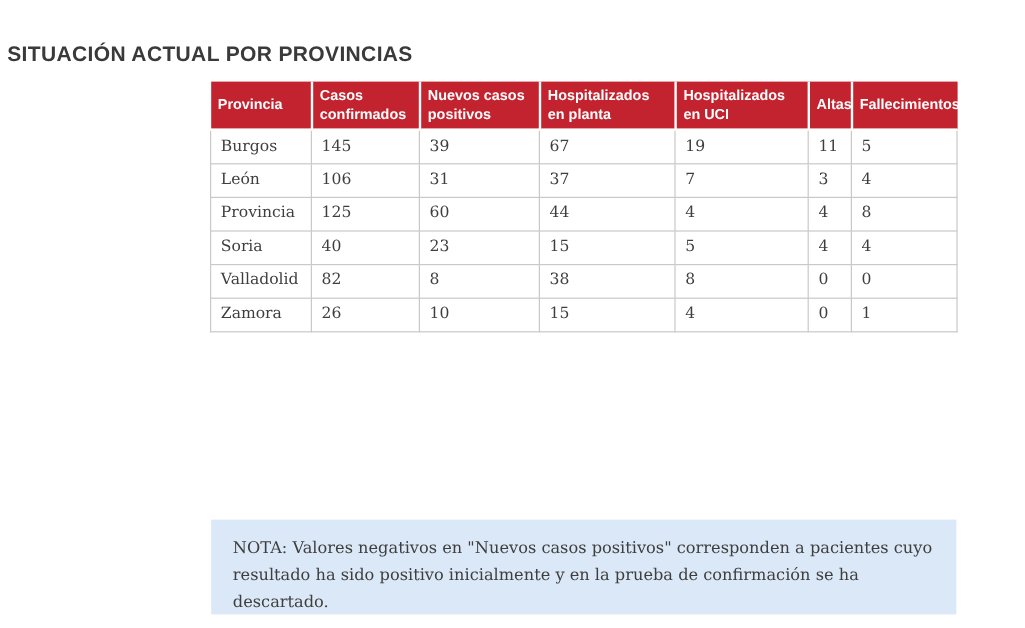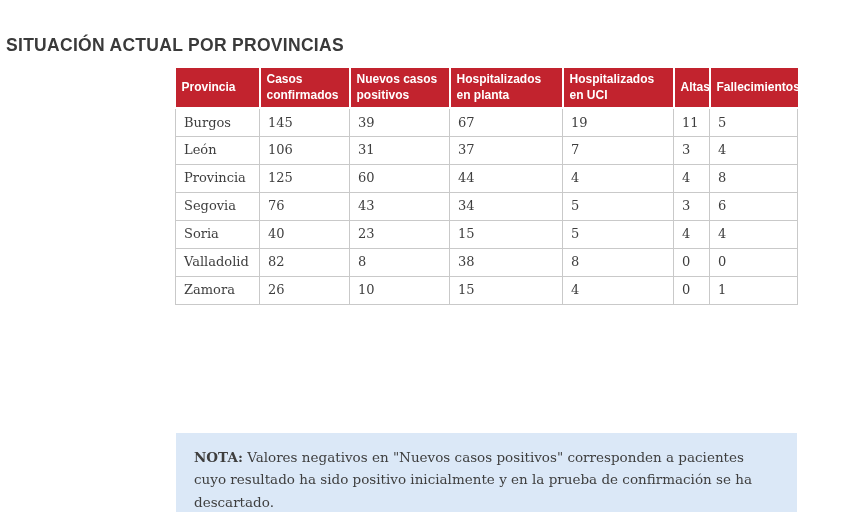--- a/index.html
+++ b/index.html
@@ -46,21 +46,21 @@
   table.data tbody tr.total-row td{
     font-weight:700;height:55px;
   }
   .note-box{
     position:absolute;left:176px;top:433px;width:621px;height:79px;
     background:var(--note-bg);
     padding:13px 18px;
     font-family:"DejaVu Serif","Liberation Serif",serif;
     font-size:13.5px;color:var(--body-text);line-height:1.65;
   }
-  .note-box strong{font-weight:700;}
+  .note-box strong{font-weight:400;}
 </style>
 </head>
 <body>
 
 <h1 class="page-title">SITUACIÓN ACTUAL POR PROVINCIAS</h1>
 
 <div class="table-wrap">
   <table class="data">
     <colgroup>
       <col style="width:84px">
@@ -104,29 +104,20 @@
       <tr>
         <td>Provincia</td>
         <td>125</td>
         <td>60</td>
         <td>44</td>
         <td>4</td>
         <td>4</td>
         <td>8</td>
       </tr>
       <tr>
-        <td>Segovia</td>
-        <td>76</td>
-        <td>43</td>
-        <td>34</td>
-        <td>5</td>
-        <td>3</td>
-        <td>6</td>
-      </tr>
-      <tr>
         <td>Soria</td>
         <td>40</td>
         <td>23</td>
         <td>15</td>
         <td>5</td>
         <td>4</td>
         <td>4</td>
       </tr>
       <tr>
         <td>Valladolid</td>

